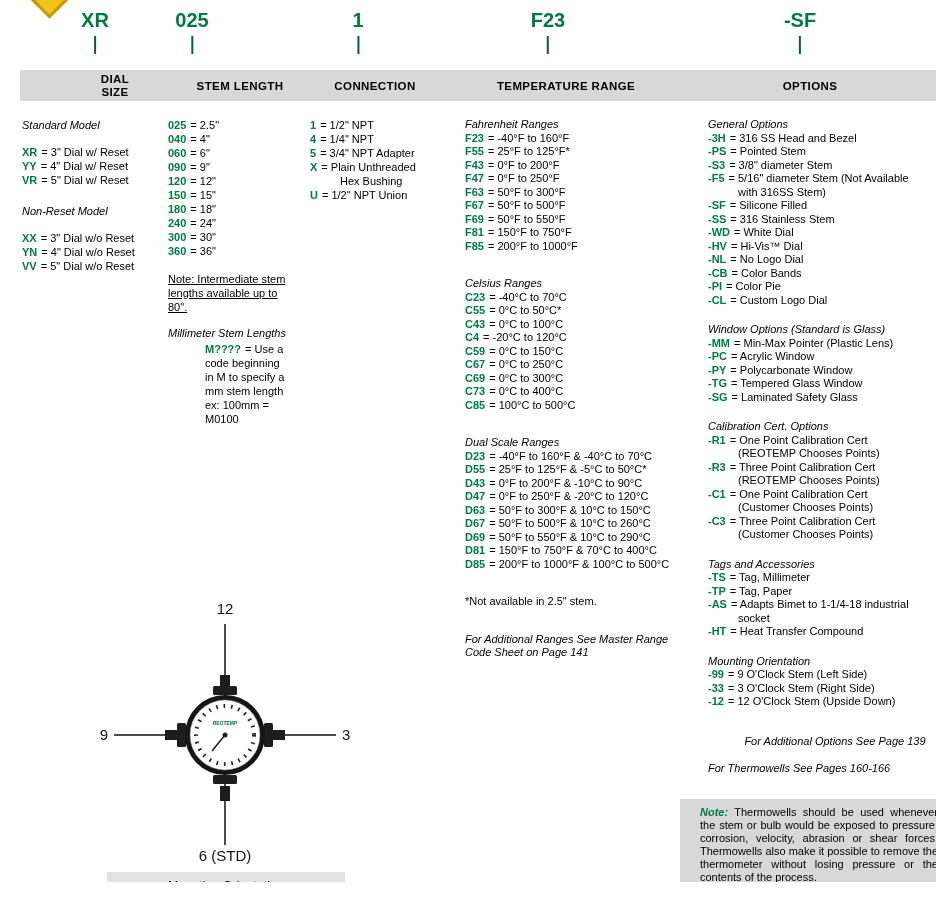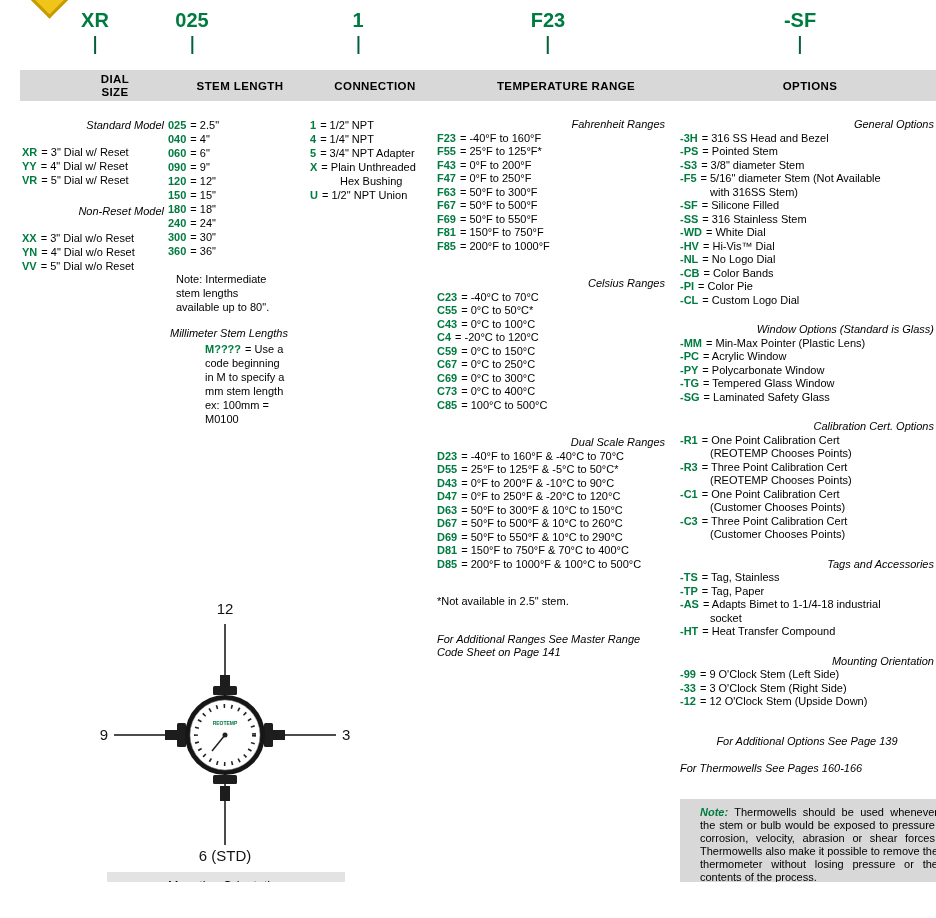--- a/index.html
+++ b/index.html
@@ -18,31 +18,31 @@
   
   .topcode{position:absolute;top:8px;transform:translateX(-50%);text-align:center;}
   .topcode .code-text{color:var(--green);font-weight:bold;font-size:20px;line-height:24px;}
   .topcode .tick{width:2px;height:18px;background:#04603A;margin:4px auto 0;}
   
   .header-bar{position:absolute;left:20px;top:70px;width:916px;height:31px;background:var(--hdr-bg);}
   .hdr{position:absolute;top:50%;transform:translate(-50%,-50%);font-weight:bold;font-size:11.5px;
     letter-spacing:.4px;text-align:center;white-space:pre-line;line-height:13px;}
   
   .col{position:absolute;top:118px;line-height:14px;}
-  .col-tight{line-height:13.5px;}
-  .sec-title{font-style:italic;margin:0;text-align:right;}
+  .col-tight{line-height:13.5px;margin-left:28px;}
+  .sec-title{font-style:italic;margin:0;}
   .col-temp .sec-title,.col-opts .sec-title{margin-top:24px;}
   .col-opts .sec-title{margin-top:16px;}
   .col-temp .sec-title.first,.col-opts .sec-title.first{margin-top:0;}
   .col-dial .sec-title{margin-bottom:13px;}
   .col-dial .sec-title.second{margin-top:17px;}
   .item{padding-left:30px;text-indent:-30px;white-space:pre-line;}
   .flush .item{padding-left:0;text-indent:0;margin-left:37px;}
   .code{color:var(--green);font-weight:bold;margin-right:4px;}
-  .note-plain{margin:14px 8px 0;}
+  .note-plain{margin:14px 0 0;text-decoration:underline;}
   .sec-title.mm{margin-top:12px;margin-bottom:2px;}
   .footnote{margin:24px 0 0;}
   .italic-note{font-style:italic;margin:24px 0 0;}
   .col-opts .italic-note.first-note{margin-top:26px;text-align:center;}
   .col-opts .italic-note{margin-top:14px;}
   
   .note-box{position:absolute;left:680px;top:799px;width:238px;background:var(--hdr-bg);
     padding:7px 20px;text-align:justify;line-height:13px;}
   .note-label{color:var(--green);font-weight:bold;font-style:italic;}
   .footer-strip{position:absolute;left:680px;top:908px;width:256px;height:10px;background:#04603A;}
@@ -207,21 +207,21 @@
 (REOTEMP Chooses Points)</span></div>
         <div class="item"><span class="code">-R3</span><span>= Three Point Calibration Cert
 (REOTEMP Chooses Points)</span></div>
         <div class="item"><span class="code">-C1</span><span>= One Point Calibration Cert
 (Customer Chooses Points)</span></div>
         <div class="item"><span class="code">-C3</span><span>= Three Point Calibration Cert
 (Customer Chooses Points)</span></div>
       </div>
     <div class="sec-title">Tags and Accessories</div>
     <div>
-        <div class="item"><span class="code">-TS</span><span>= Tag, Stainless</span></div>
+        <div class="item"><span class="code">-TS</span><span>= Tag, Millimeter</span></div>
         <div class="item"><span class="code">-TP</span><span>= Tag, Paper</span></div>
         <div class="item"><span class="code">-AS</span><span>= Adapts Bimet to 1-1/4-18 industrial
 socket</span></div>
         <div class="item"><span class="code">-HT</span><span>= Heat Transfer Compound</span></div>
       </div>
     <div class="sec-title">Mounting Orientation</div>
     <div>
         <div class="item"><span class="code">-99</span><span>= 9 O'Clock Stem (Left Side)</span></div>
         <div class="item"><span class="code">-33</span><span>= 3 O'Clock Stem (Right Side)</span></div>
         <div class="item"><span class="code">-12</span><span>= 12 O'Clock Stem (Upside Down)</span></div>

